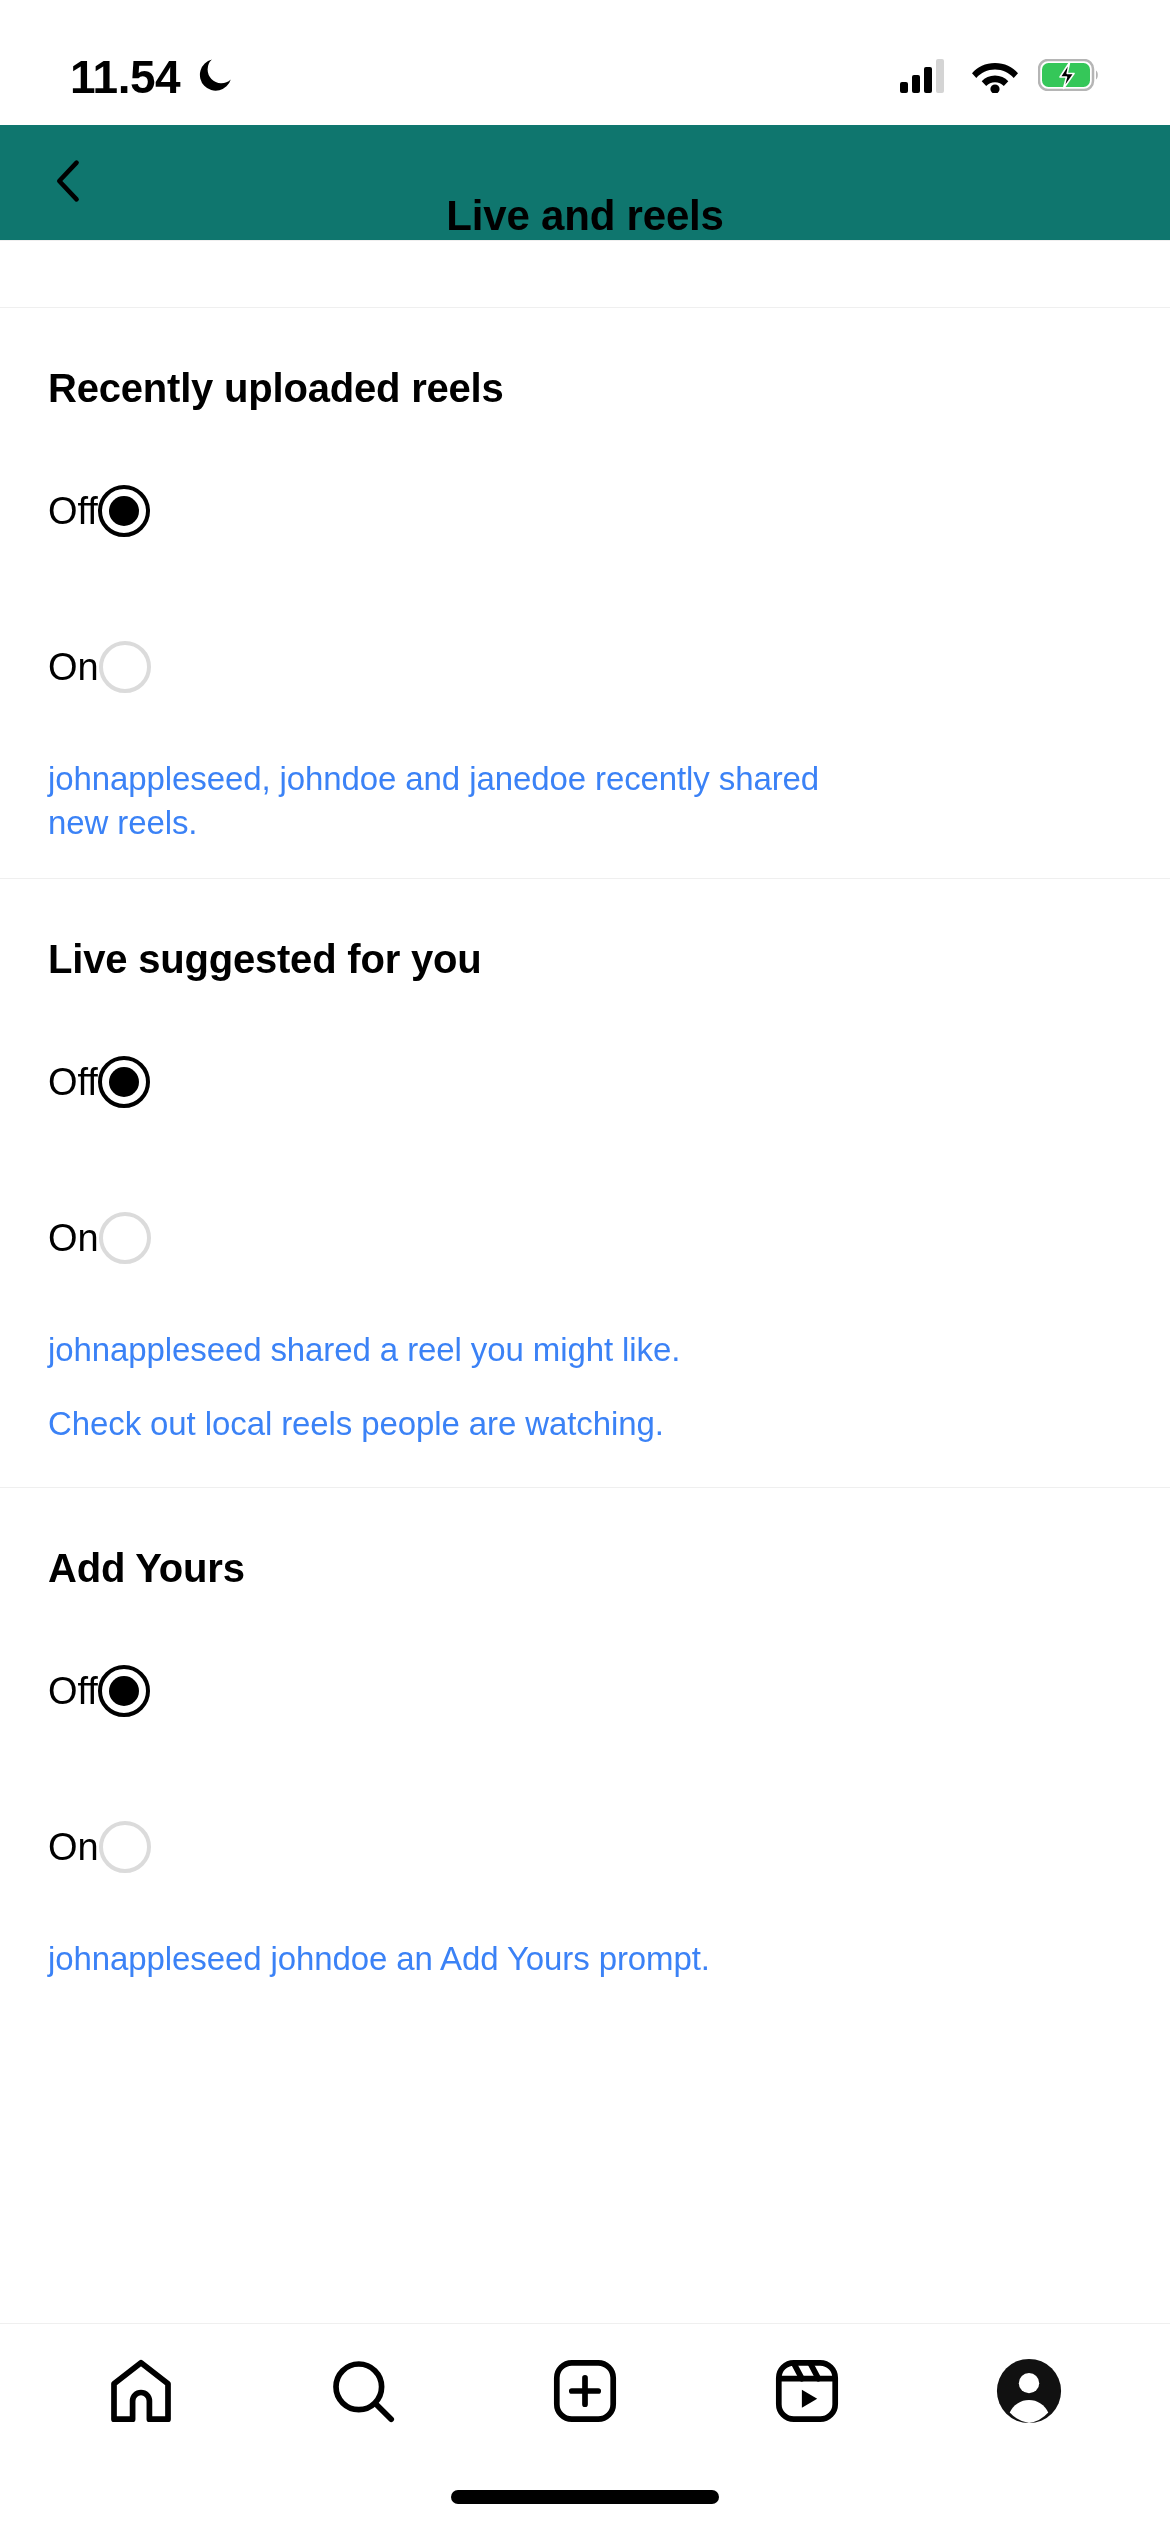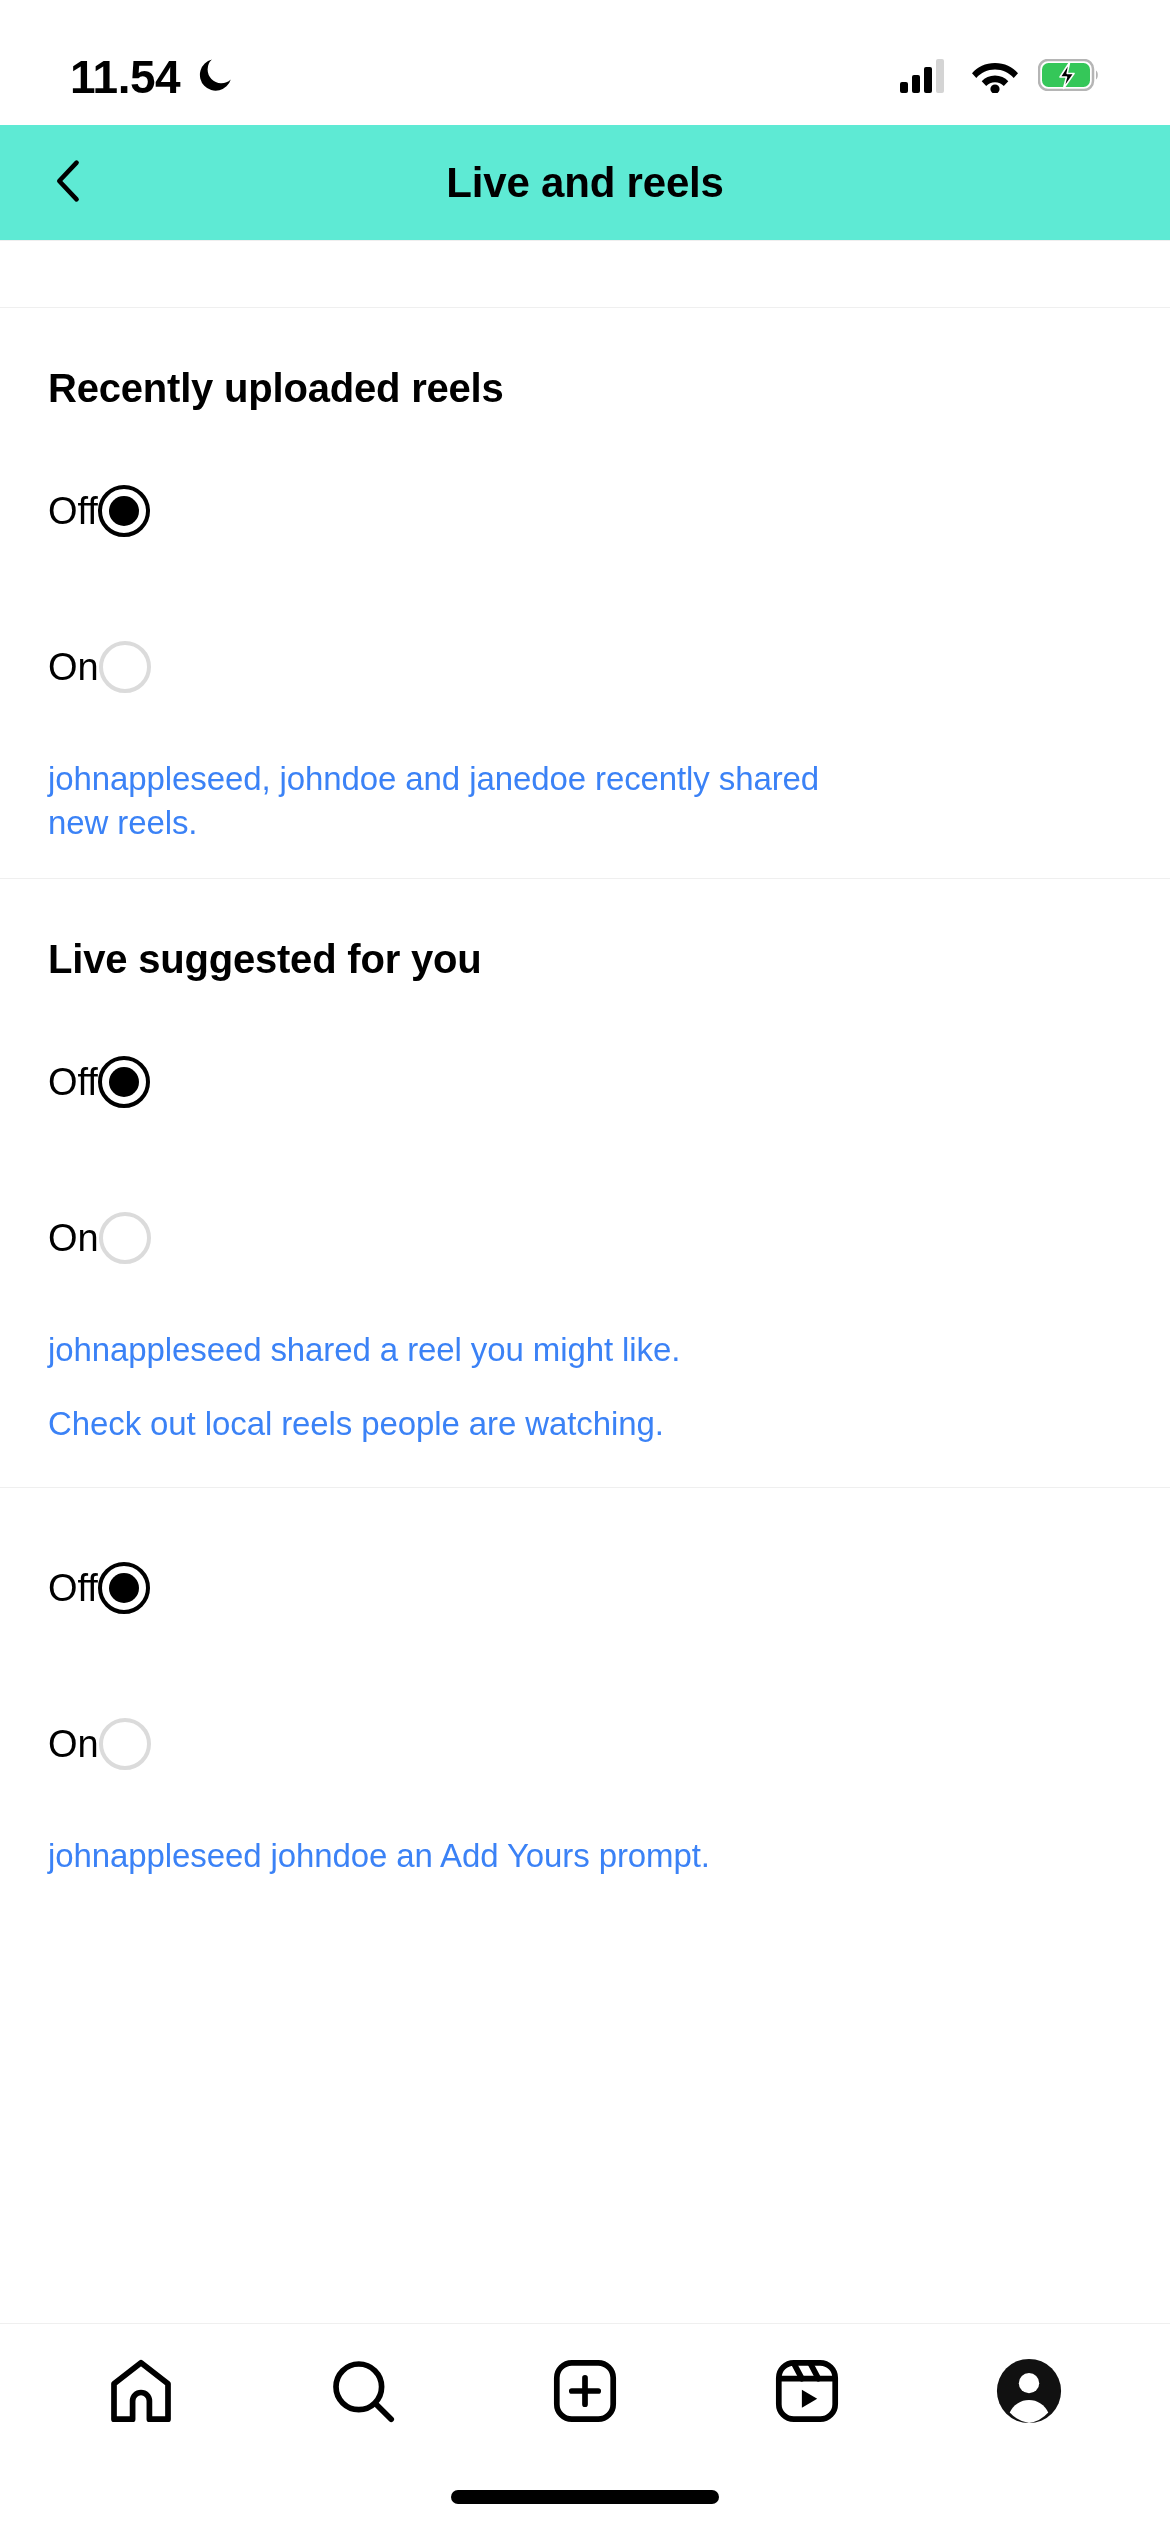--- a/index.html
+++ b/index.html
@@ -30,22 +30,22 @@
     font-size: 46px; font-weight: 700; letter-spacing: -0.5px; color: #000;
     line-height: 1;
   }
   .moon-icon { display: block; }
   .status-right { display: flex; align-items: center; gap: 18px; }
 
   
   .navbar {
     height: 115px; flex: 0 0 115px;
     position: relative;
-    display: flex; align-items: center;
-    background: #5eead4;
+    display: flex; align-items: flex-end;
+    background: #0f766e;
   }
   .back-btn {
     position: absolute; left: 34px; top: 50%; transform: translateY(-50%);
     width: 70px; height: 70px;
     display: flex; align-items: center; justify-content: center;
   }
   .nav-title {
     width: 100%; text-align: center;
     font-size: 42px; font-weight: 700; letter-spacing: -0.2px;
     color: #000;
@@ -205,20 +205,21 @@
         <span class="radio"></span>
       </div>
       <div class="sec-pad-2"></div>
       <div class="desc">johnappleseed shared a reel you might like.</div>
       <div class="desc">Check out local reels people are watching.</div>
       <div class="sec-pad-3"></div>
     </div>
     <div class="section-divider"></div>
 
     <div class="section">
+      <div class="section-title">Add Yours</div>
       <div class="sec-pad-1"></div>
       <div class="opt-row">
         <span class="opt-label">Off</span>
         <span class="radio selected"></span>
       </div>
       <div class="sec-pad-1"></div>
       <div class="opt-row">
         <span class="opt-label">On</span>
         <span class="radio"></span>
       </div>

